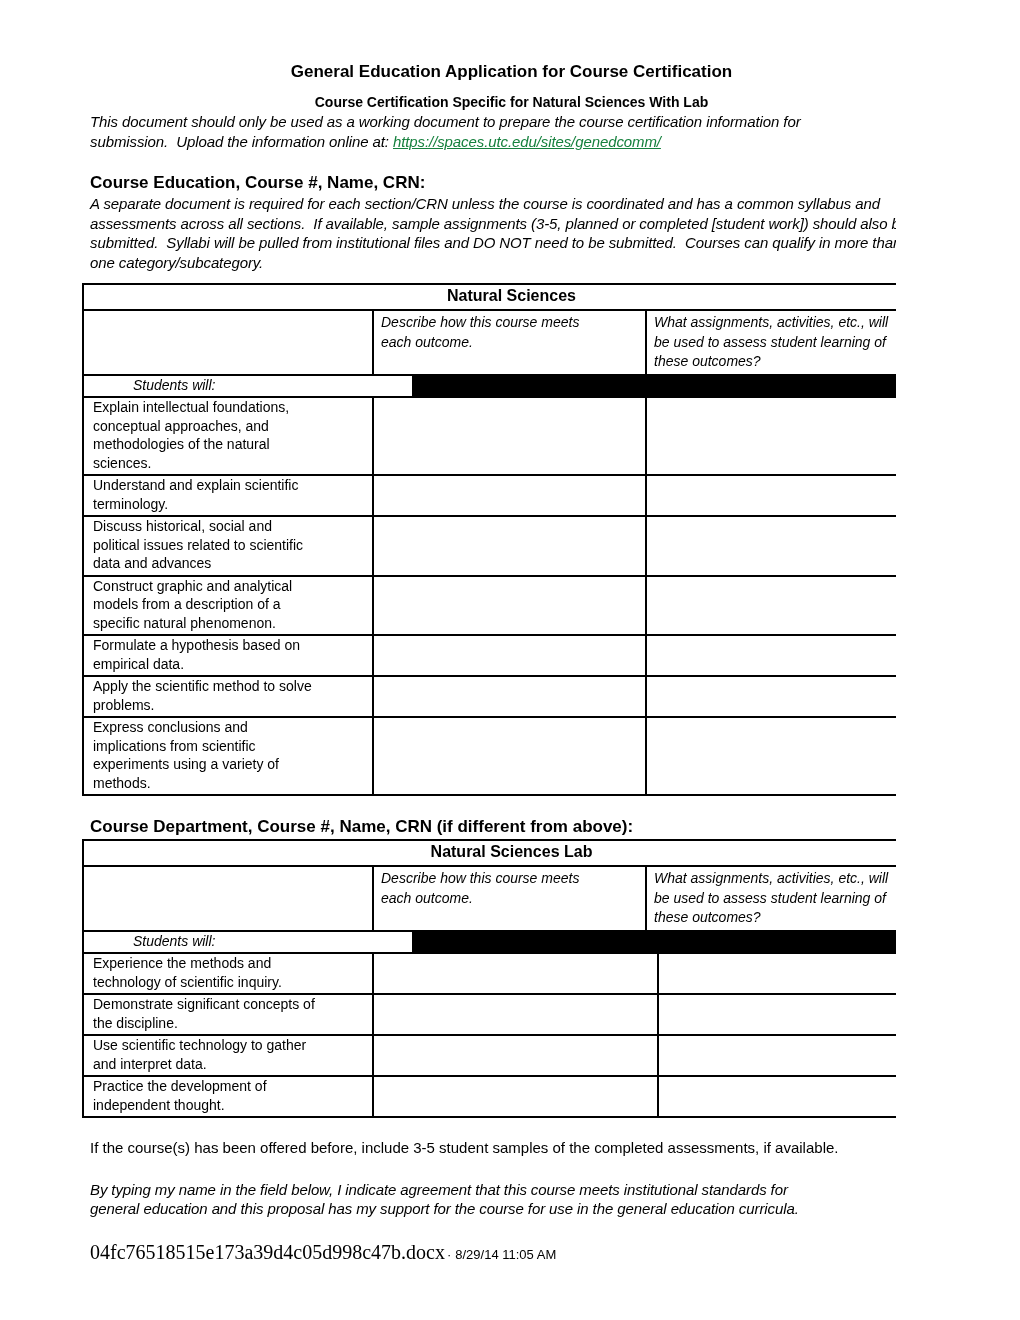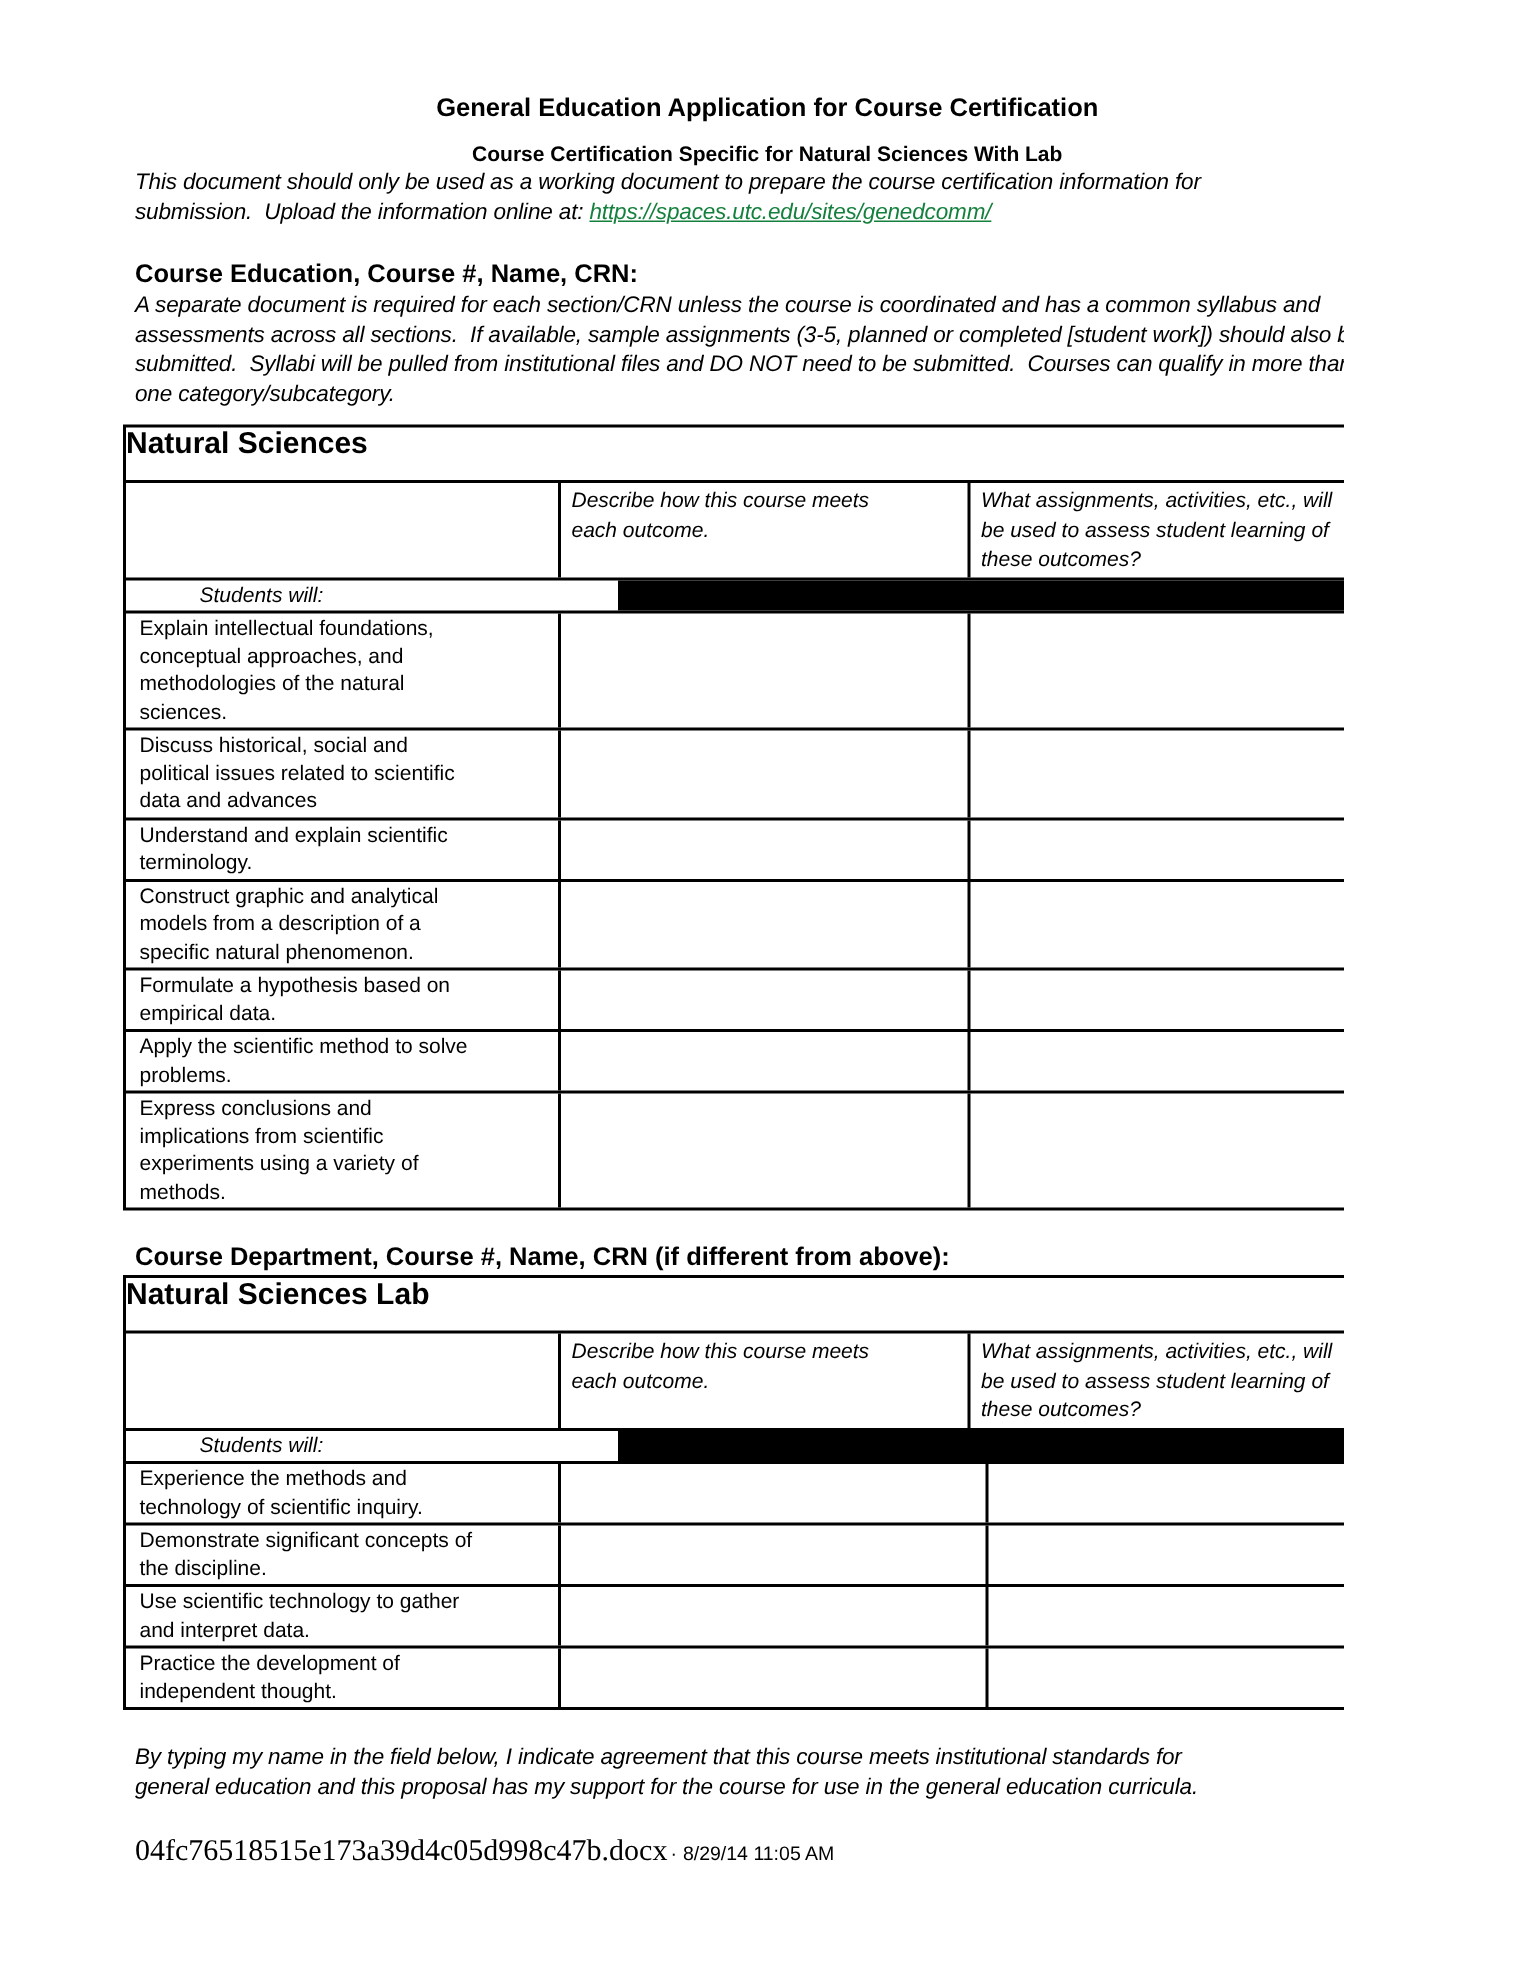--- a/index.html
+++ b/index.html
@@ -55,22 +55,22 @@
   .t2 { margin-top:2px; }
   .trow { display:flex; border-top:2px solid #000; align-items:stretch; }
   .gtable .trow:first-child { border-top:none; }
   .tcell { font-size:14px; line-height:18.5px; white-space:pre-line; }
   .c1 { width:288px; padding:0 6px 2px 9px; }
   .c2 { width:273px; border-left:2px solid #000; padding:2px 6px 2px 7px; }
   .c3 { flex:1; border-left:2px solid #000; padding:2px 6px 2px 7px; }
   .t2 .trow.body .c2 { width:285px; }
   .row-title { min-height:24px; }
   .row-title .tfull {
-    flex:1; text-align:left; font-weight:bold; font-size:20px;
-    line-height:20px; padding:1px 0 14px 0;
+    flex:1; text-align:center; font-weight:bold; font-size:16px;
+    line-height:20px; padding:1px 0 3px 0;
   }
   .row-colhead { min-height:60px; }
   .row-colhead .tcell { font-style:italic; line-height:19.5px; }
   .row-students { min-height:20px; }
   .row-students .c1 { font-style:italic; padding-top:0;margin-left:40px; }
   .blackbar { flex:1; background:#000000; min-height:20px; }
   .trow.body .c2, .trow.body .c3 { padding:0 6px 2px 7px; }
 
   .note-para {
     font-size:15px; line-height:19.5px;
@@ -125,29 +125,29 @@
 
       <div class="trow body">
         <div class="tcell c1">Explain intellectual foundations,
 conceptual approaches, and
 methodologies of the natural
 sciences.</div>
         <div class="tcell c2"></div>
         <div class="tcell c3"></div>
       </div>
       <div class="trow body">
+        <div class="tcell c1">Understand and explain scientific
+terminology.</div>
+        <div class="tcell c2"></div>
+        <div class="tcell c3"></div>
+      </div>
+      <div class="trow body">
         <div class="tcell c1">Discuss historical, social and
 political issues related to scientific
 data and advances</div>
-        <div class="tcell c2"></div>
-        <div class="tcell c3"></div>
-      </div>
-      <div class="trow body">
-        <div class="tcell c1">Understand and explain scientific
-terminology.</div>
         <div class="tcell c2"></div>
         <div class="tcell c3"></div>
       </div>
       <div class="trow body">
         <div class="tcell c1">Construct graphic and analytical
 models from a description of a
 specific natural phenomenon.</div>
         <div class="tcell c2"></div>
         <div class="tcell c3"></div>
       </div>
@@ -211,20 +211,21 @@
         <div class="tcell c3"></div>
       </div>
       <div class="trow body">
         <div class="tcell c1">Practice the development of
 independent thought.</div>
         <div class="tcell c2"></div>
         <div class="tcell c3"></div>
       </div>
     </div>
 
+    <div class="note-para">If the course(s) has been offered before, include 3-5 student samples of the completed assessments, if available.</div>
     <div class="para italic agreement-para">By typing my name in the field below, I indicate agreement that this course meets institutional standards for
 general education and this proposal has my support for the course for use in the general education curricula.</div>
 
     <div class="doc-footer">
       <span class="footer-filename">04fc76518515e173a39d4c05d998c47b.docx</span>
       <span class="footer-sep">·</span>
       <span class="footer-timestamp">8/29/14 11:05 AM</span>
     </div>
 
   </div>

